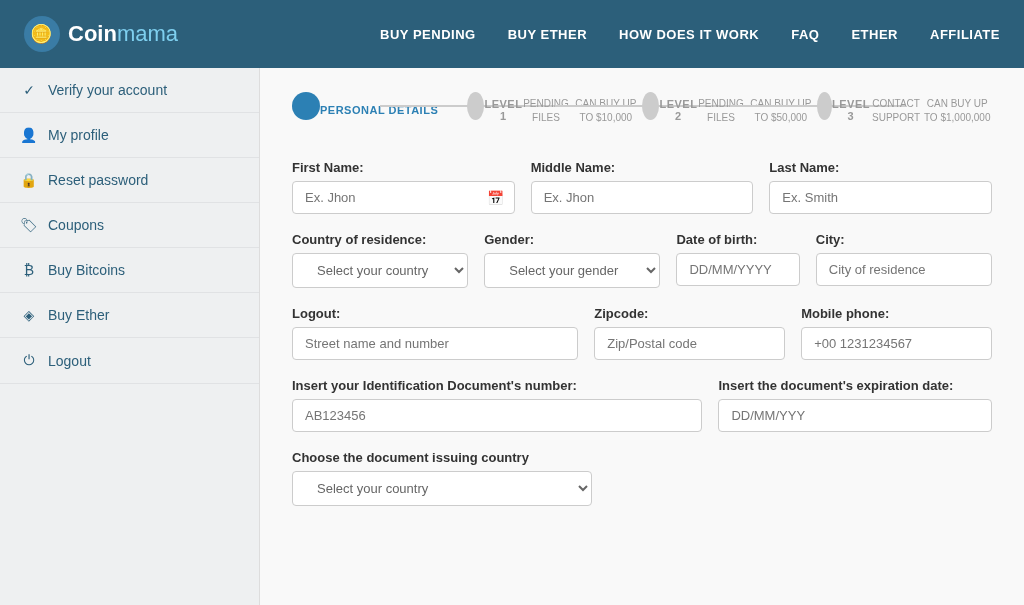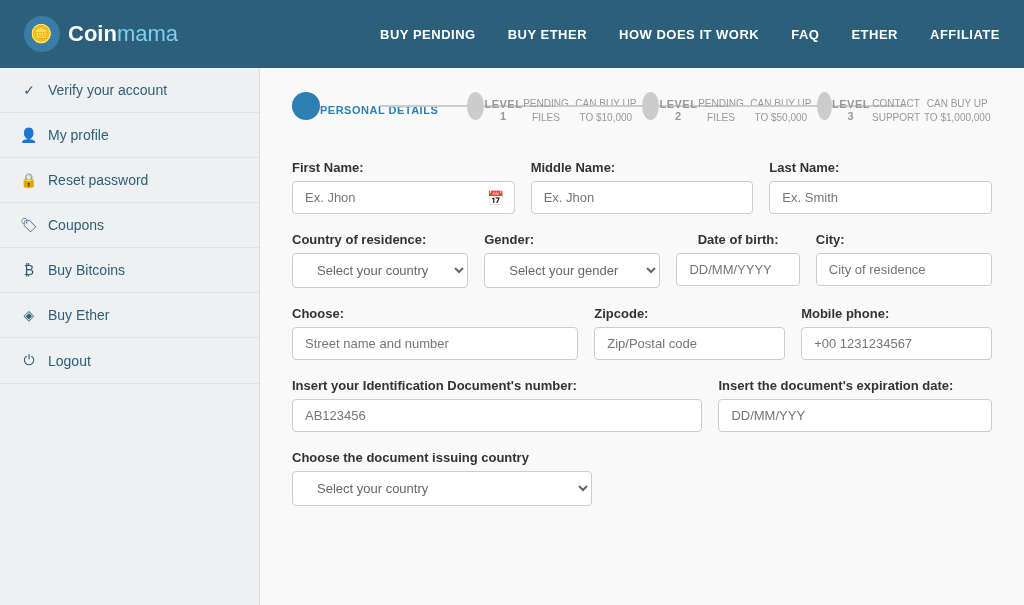--- a/index.html
+++ b/index.html
@@ -137,21 +137,21 @@
     .form-row {
       display: flex;
       gap: 16px;
       margin-bottom: 18px;
     }
     .form-group {
       display: flex;
       flex-direction: column;
       flex: 1;
     }
-    .form-group.narrow { flex: 0.7; align-items: center; }
+    .form-group.narrow { flex: 0.7; }
     .form-group.wide { flex: 1.5; }
     .form-label {
       font-size: 13px;
       font-weight: 600;
       color: #333;
       margin-bottom: 6px;
     }
     .form-input {
       border: 1px solid #ccc;
       border-radius: 4px;
@@ -316,21 +316,21 @@
           <input type="text" class="form-input" placeholder="DD/MM/YYYY" style="">
         </div>
         <div class="form-group">
           <label class="form-label">City:</label>
           <input type="text" class="form-input" placeholder="City of residence" style="">
         </div>
       </div>
 
       <div class="form-row">
         <div class="form-group wide">
-          <label class="form-label">Choose:</label>
+          <label class="form-label">Logout:</label>
           <input type="text" class="form-input" placeholder="Street name and number" style="">
         </div>
         <div class="form-group">
           <label class="form-label">Zipcode:</label>
           <input type="text" class="form-input" placeholder="Zip/Postal code" style="">
         </div>
         <div class="form-group">
           <label class="form-label">Mobile phone:</label>
           <input type="text" class="form-input" placeholder="+00 1231234567" style="">
         </div>

